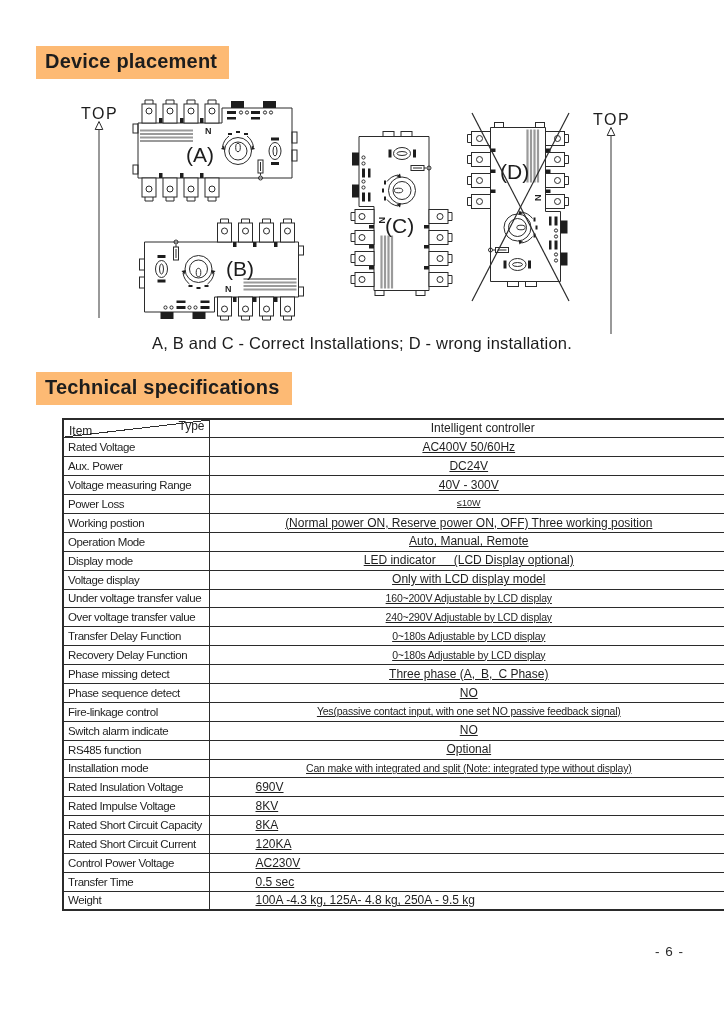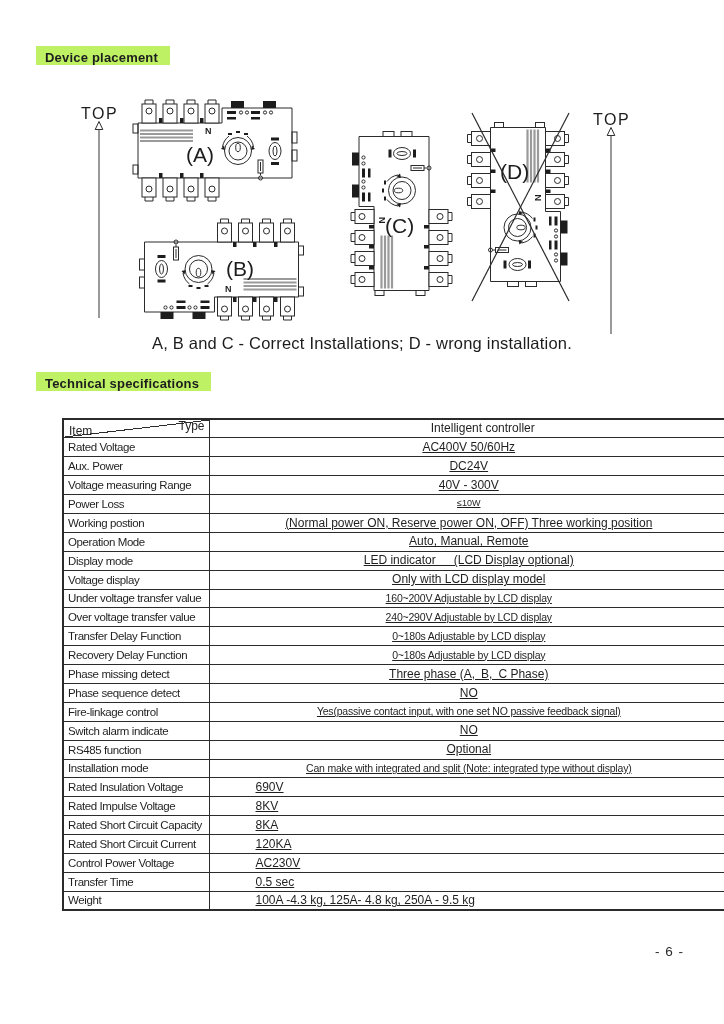--- a/index.html
+++ b/index.html
@@ -1,22 +1,22 @@
 <!DOCTYPE html>
 <html><head>
 <meta charset="utf-8">
 <style>
   * { margin:0; padding:0; box-sizing:border-box; }
   html,body { background:#fff; }
   body { font-family:"Liberation Sans","DejaVu Sans",sans-serif; color:#1f1f1f; }
   .page { position:relative; width:724px; height:1024px; background:#ffffff; overflow:hidden; }
 
   .section-heading {
-    position:absolute; left:36px; background:#bef264; color:#1d1d1d;
-    font-size:13px; font-weight:bold; padding:4px 12px 0 9px; letter-spacing:.2px;
+    position:absolute; left:36px; background:#fdba74; color:#1d1d1d;
+    font-size:20px; font-weight:bold; padding:4px 12px 6px 9px; letter-spacing:.2px;
   }
   #hd-placement { top:46px; }
   #hd-specs { top:372px; }
 
   .diagram-svg { position:absolute; top:0; left:0; width:724px; height:360px; }
   .diagram-svg text { font-family:"Liberation Sans","DejaVu Sans",sans-serif; }
   .dev-letter { font-family:"DejaVu Serif","Liberation Serif",serif; font-size:21px; fill:#1d1d1d; }
   .top-label { font-size:16px; letter-spacing:1.5px; fill:#1d1d1d; }
   .devN { font-size:9px; font-weight:bold; fill:#1d1d1d; }
 

